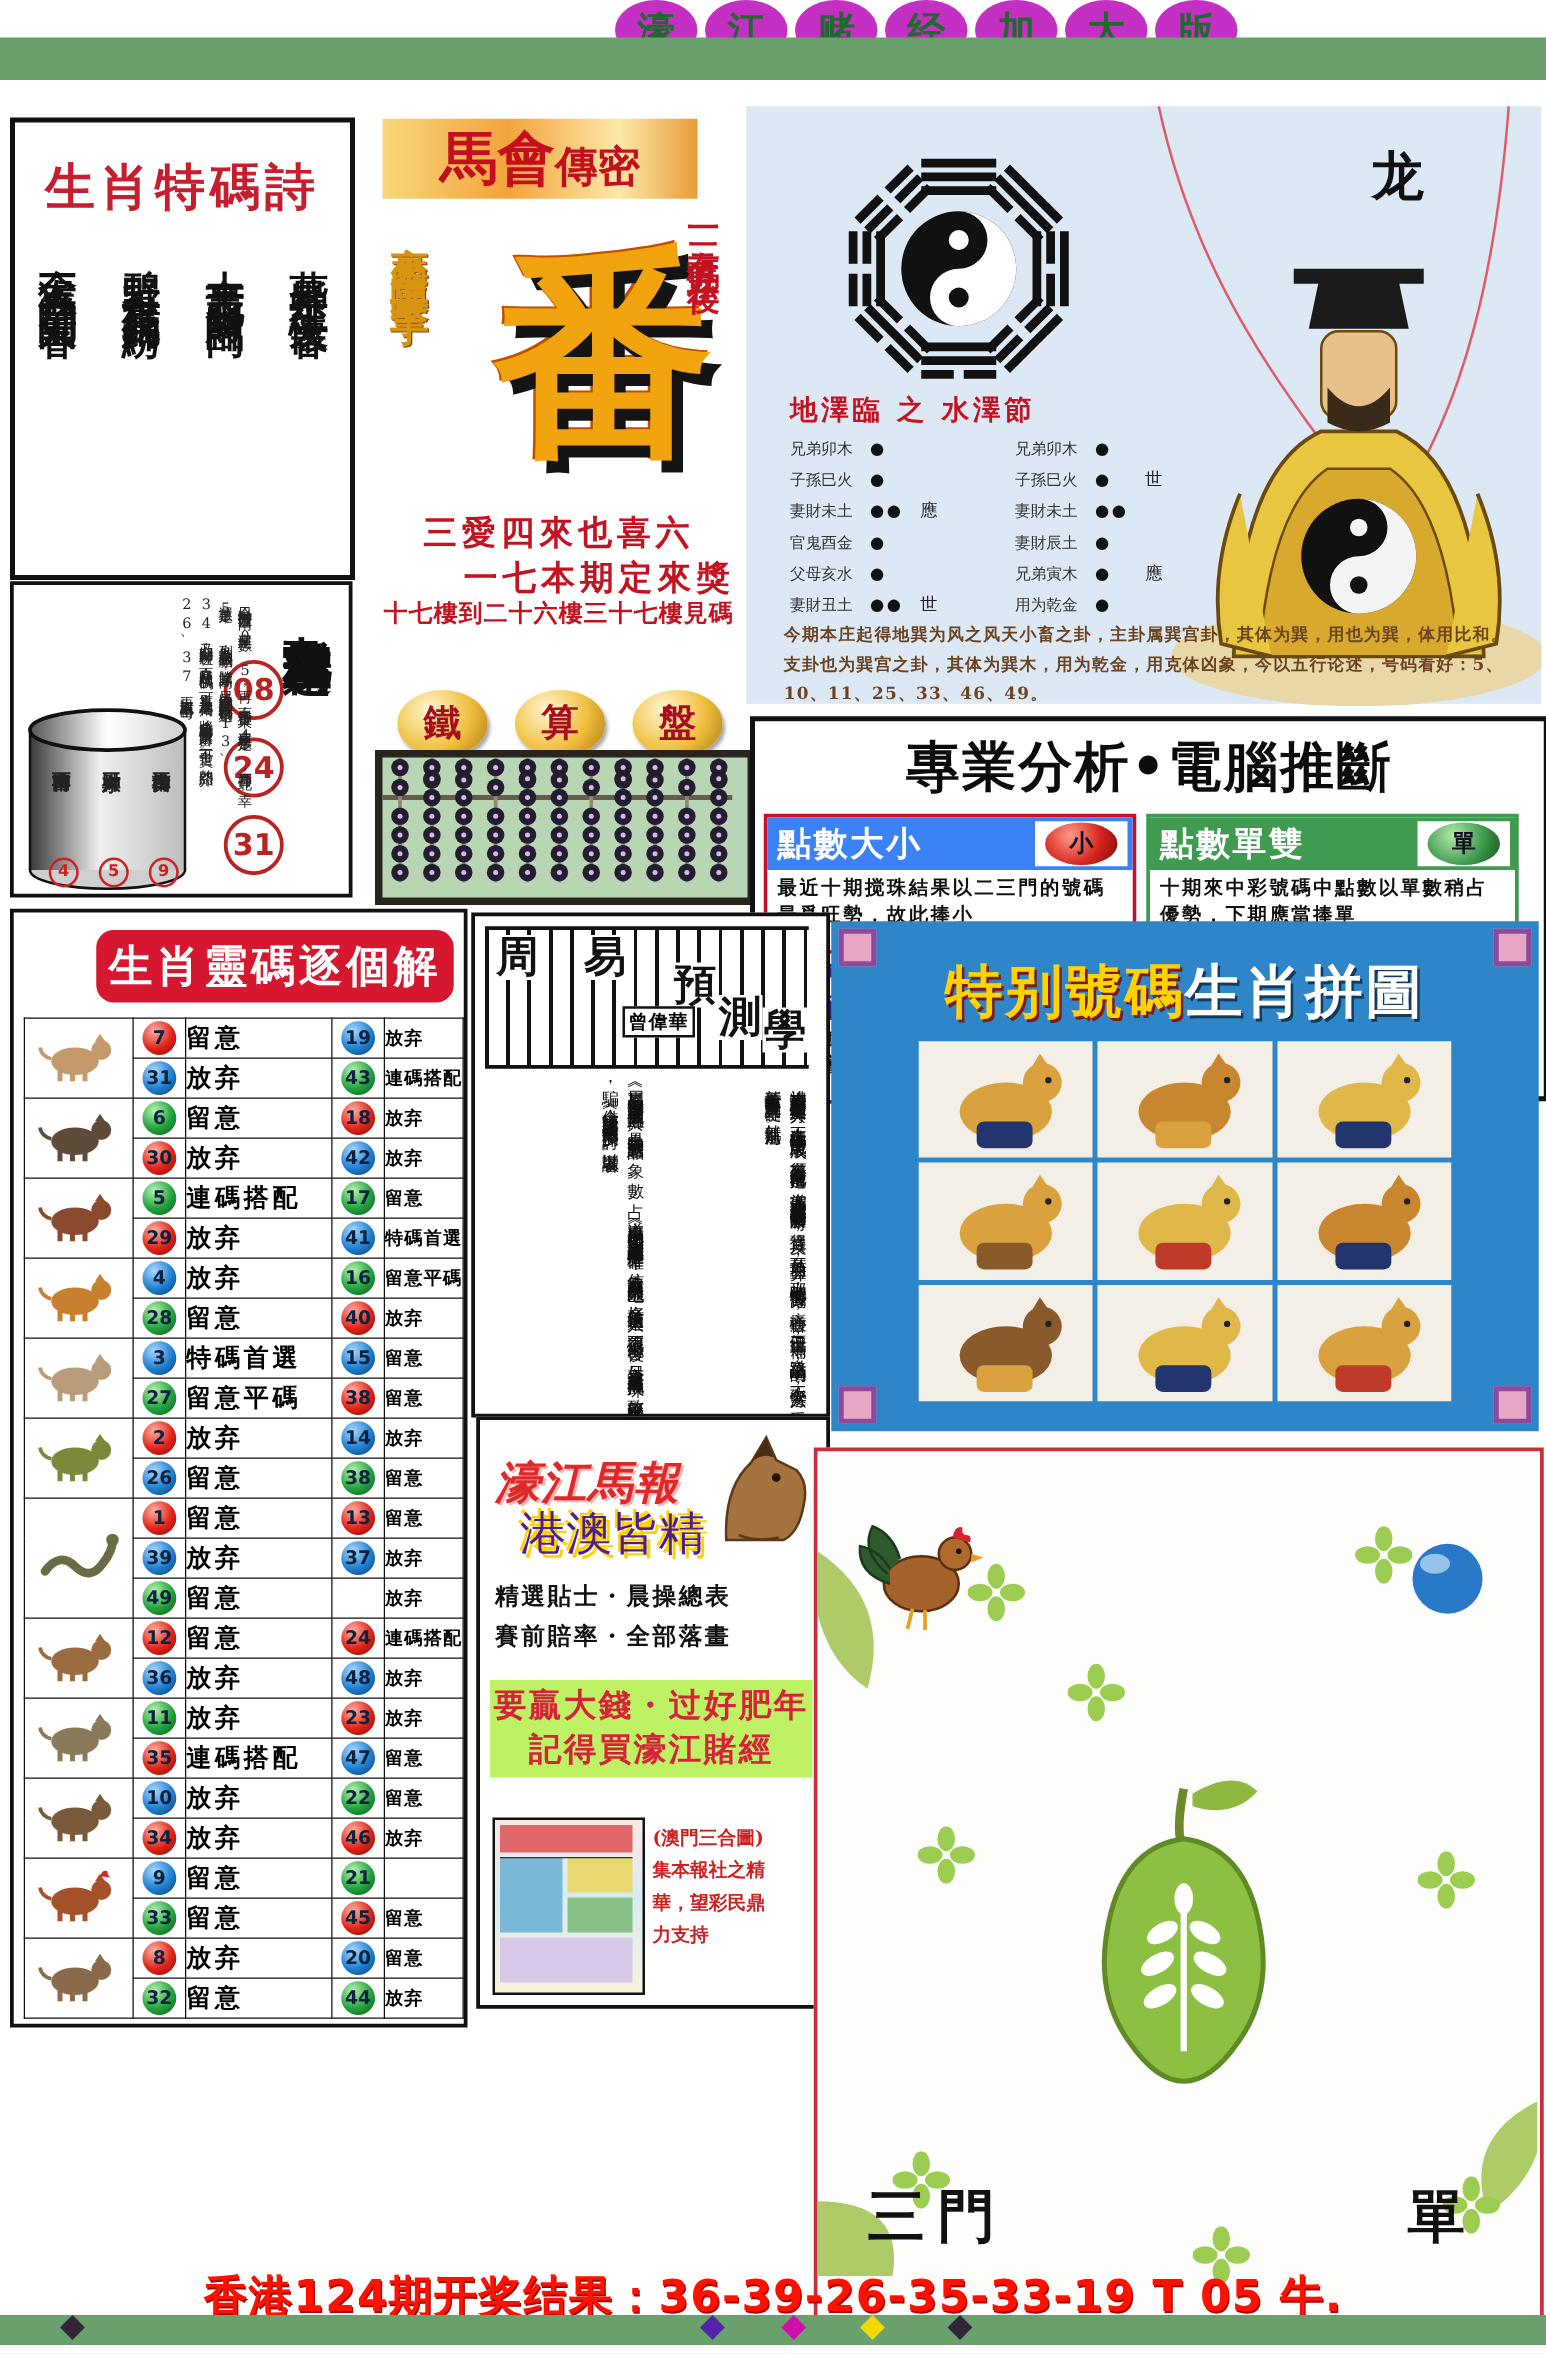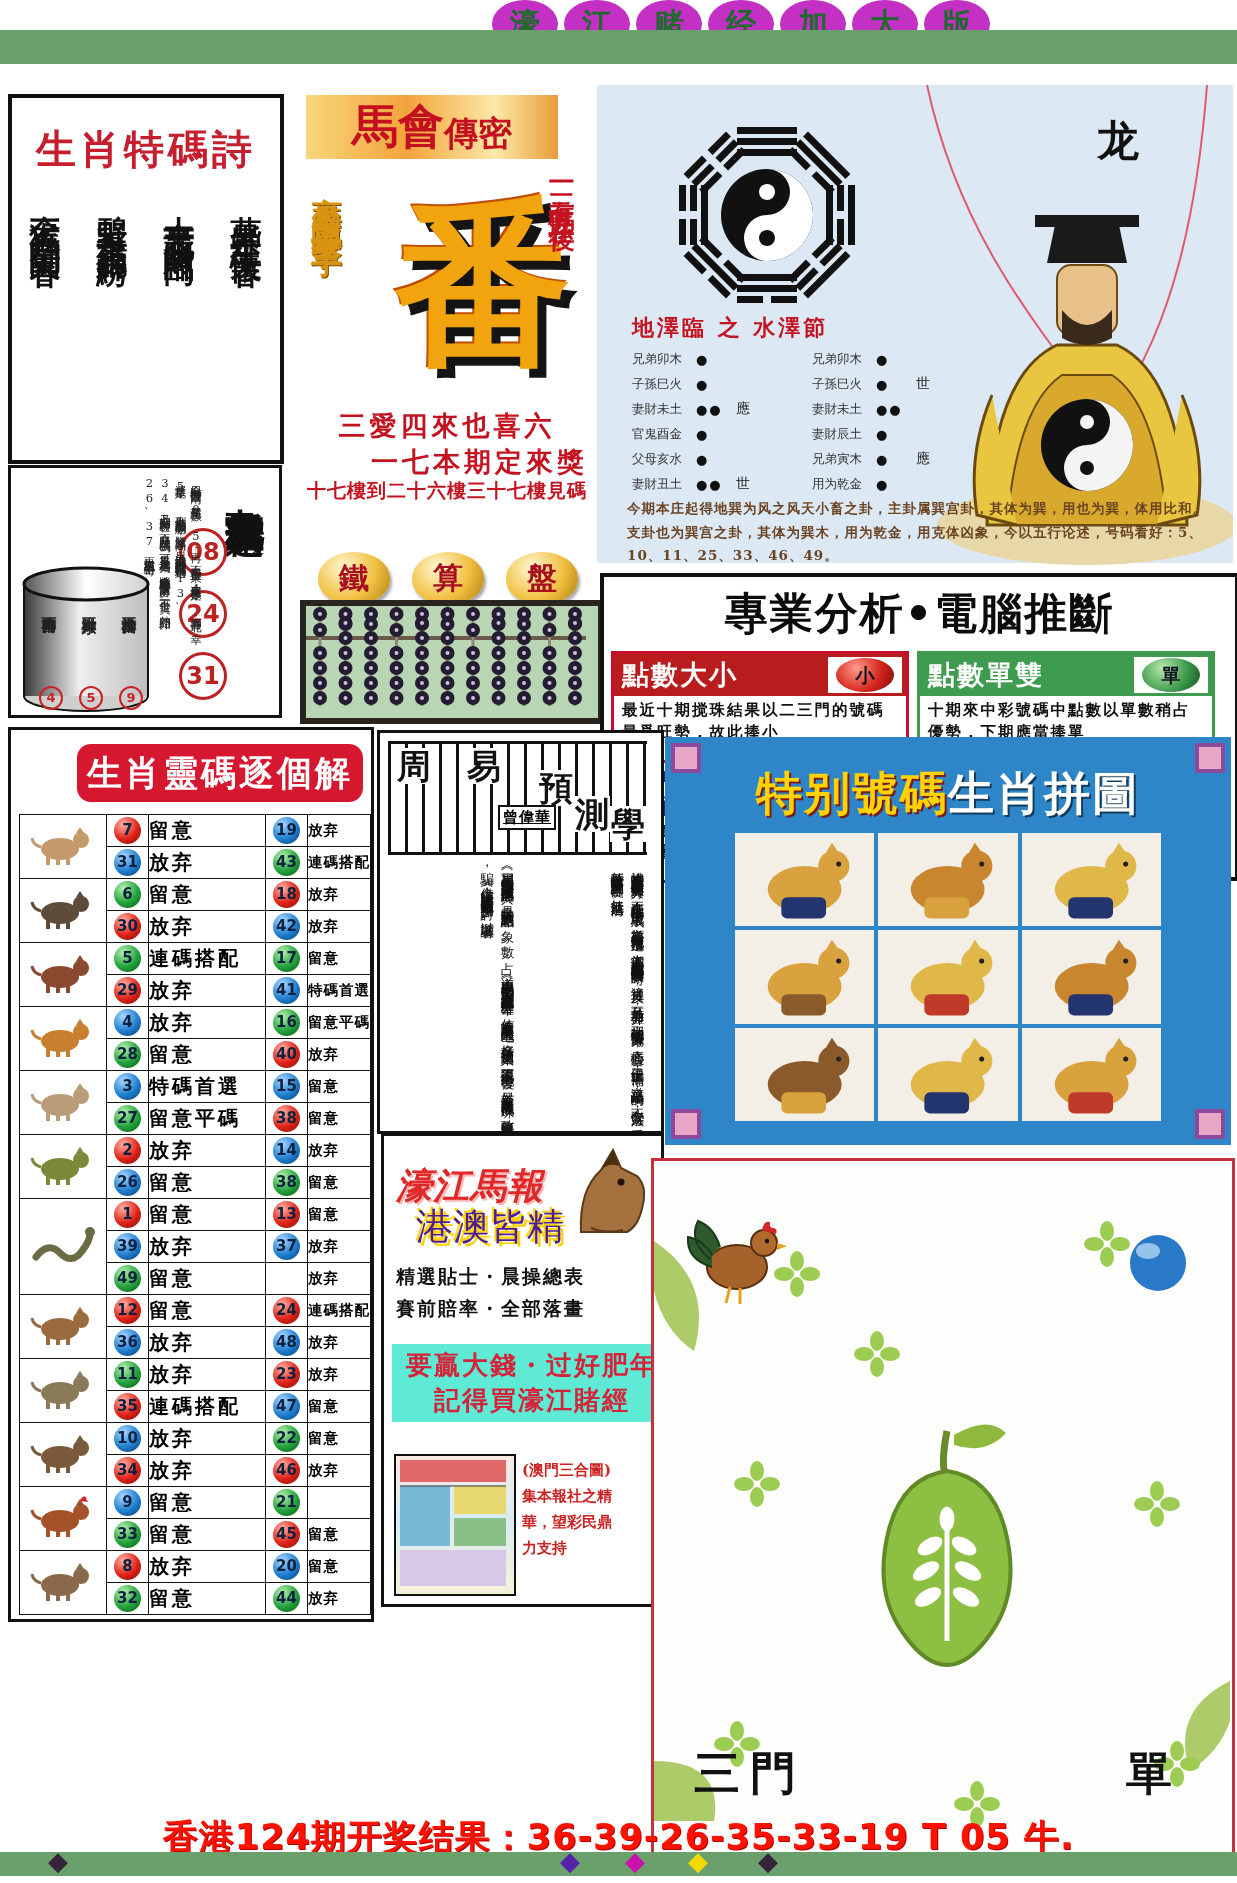--- a/index.html
+++ b/index.html
@@ -98,32 +98,32 @@
   .ball.green{background:radial-gradient(circle at 35% 28%,#b6f2b2,#23a33c 55%,#0a551b);}
 
   
   #zy-box{left:377px;top:730px;width:281px;height:398px;border:3px solid #111;background:#fff;}
   #zy-head{position:absolute;left:8px;top:8px;width:259px;height:108px;
       background:repeating-linear-gradient(90deg,#111 0 3px,transparent 3px 17px);
       border-top:3px solid #111;border-bottom:3px solid #111;}
   .zy-char{position:absolute;font-size:34px;font-weight:bold;color:#111;background:#fff;
       font-family:"DejaVu Serif",serif;line-height:1;padding:1px;}
   #zy-author{position:absolute;left:118px;top:72px;border:2px solid #111;background:#fff;
-      font-size:15px;font-weight:bold;padding:1px 3px;letter-spacing:1px;text-decoration:underline;}
+      font-size:15px;font-weight:bold;padding:1px 3px;letter-spacing:1px;}
   .zy-para{position:absolute;font-size:13.5px;line-height:1.5;letter-spacing:1px;color:#111;
       font-family:"DejaVu Serif",serif;}
 
   
   #ad-box{left:381px;top:1133px;width:277px;height:468px;border:3px solid #111;background:#fff;}
   #ad-title{position:absolute;left:12px;top:26px;font-size:36px;font-weight:bold;color:#e02828;
       font-style:italic;letter-spacing:1px;text-shadow:2px 2px 0 #f8b8b8;font-family:"DejaVu Serif",serif;}
   #ad-sub{position:absolute;left:32px;top:66px;font-size:37px;font-weight:normal;color:#4c1d95;
       text-shadow:3px 3px 0 #ffd200,-2px -2px 0 #ffd200;font-family:"DejaVu Serif",serif;}
   .ad-bullet{position:absolute;left:12px;font-size:19px;font-weight:bold;color:#111;letter-spacing:2px;font-family:"DejaVu Serif",serif;}
-  #ad-promo{position:absolute;left:8px;top:208px;width:258px;background:#5eead4;padding:4px 11px;}
+  #ad-promo{position:absolute;left:8px;top:208px;width:258px;background:#bef264;padding:4px 0;}
   .ad-promo-line{font-size:26px;font-weight:bold;color:#d5243a;letter-spacing:2px;text-align:center;
       font-family:"DejaVu Serif",serif;line-height:1.35;}
   #ad-paper{position:absolute;left:10px;top:318px;width:118px;height:138px;border:2px solid #111;
       background:linear-gradient(180deg,#fbe9e2,#d8ecf5 45%,#f6f2d8);overflow:hidden;}
   .ad-cap{position:absolute;left:138px;font-size:15px;font-weight:bold;color:#c22;line-height:1.6;font-family:"DejaVu Serif",serif;}
 
   
   #puzzle{left:665px;top:737px;width:566px;height:408px;background:#2e86c8;}
   .pz-corner{position:absolute;width:22px;height:22px;background:#e9a7c6;border:4px solid #8c4a9c;}
   #pz-title{position:absolute;top:26px;width:100%;text-align:center;font-size:46px;font-weight:bold;
@@ -542,21 +542,21 @@
           <span class="hex-mark"></span>
         </div>
       </div>
     <div id="bagua-analysis" class="abs">今期本庄起得地巽为风之风天小畜之卦，主卦属巽宫卦，其体为巽，用也为巽，体用比和。支卦也为巽宫之卦，其体为巽木，用为乾金，用克体凶象，今以五行论述，号码看好：5、10、11、25、33、46、49。</div>
   </div>
 
   <div id="ana-panel" class="abs">
     <div id="ana-title">專業分析•電腦推斷</div>
     <div id="ana-grid">
         <div class="ana-box" style="border-color: rgb(197, 15, 46);">
-          <div class="ana-head" style="background: #b91c1c;">
+          <div class="ana-head" style="background: #3b82f6;">
             <span class="t">點數大小</span>
             <span class="badge-tab">
               <span class="badge-ball" style="background: radial-gradient(circle at 35% 30%, rgb(255, 154, 138), rgb(213, 36, 29) 55%, rgb(125, 13, 7)); color: rgb(16, 16, 32);">小</span>
             </span>
           </div>
           <div class="ana-body">最近十期搅珠結果以二三門的號碼最爲旺勢，故此捧小<div class="ana-sig">何博士</div></div>
         </div>
         <div class="ana-box" style="border-color: rgb(63, 155, 79);">
           <div class="ana-head" style="background: rgb(63, 155, 79);">
             <span class="t">點數單雙</span>

